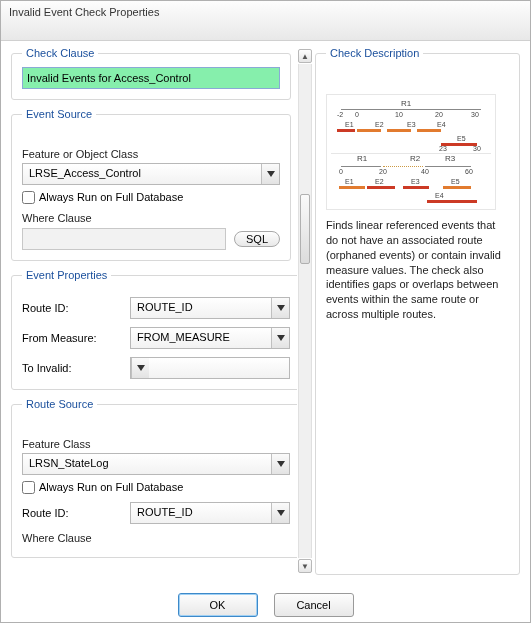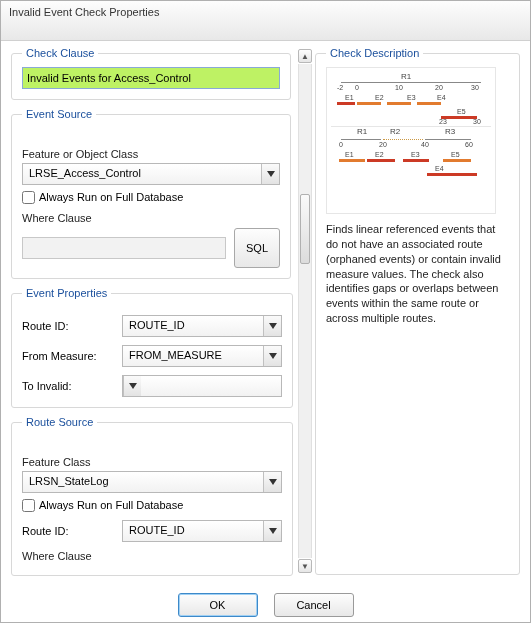--- a/index.html
+++ b/index.html
@@ -76,21 +76,21 @@
   }
   fieldset.group > legend {
     padding: 0 4px;
     color: #1a4f9c;
   }
   .label { color:#222; margin: 20px 0 3px 0; }
   .text-input {
     width: 100%;
     height: 22px;
     border: 1px solid #8aa9d6;
-    background: #bef264;
+    background: #86efac;
     padding: 2px 4px;
     font: inherit;
   }
   .text-input.gray { background:#f2f2f2; border-color:#c8c8c8; }
   .combo {
     display:flex;
     height:22px;
     border:1px solid #b8b8b8;
     background:linear-gradient(#fff,#f2f2f2);
   }
@@ -102,37 +102,38 @@
   }
   .combo .combo-btn{
     width:18px;
     border-left:1px solid #c0c0c0;
     display:flex;align-items:center;justify-content:center;
     background:linear-gradient(#fafafa,#e3e3e3);
   }
   .combo .combo-btn svg{width:8px;height:6px;fill:#333}
   .check-row{display:flex;align-items:flex-start;margin-top:6px;gap:4px}
   .check-row input{margin:0}
-  .row{display:flex;align-items:center;margin-top:8px;gap:0}
+  .row{display:flex;align-items:center;margin-top:8px;gap:8px}
   .row .row-label{width:100px}
   .row .combo{width:160px}
   .sql-btn{
-    width:46px;height:40px;
-    border:1px solid #a8a8a8;border-radius:3px;
+    width:46px;height:16px;
+    border:1px solid #a8a8a8;border-radius:11px;
     background:linear-gradient(#fdfdfd,#e8e8e8);
     font:inherit;
   }
   .where-row{display:flex;align-items:center;gap:8px;margin-top:4px}
   .where-row .text-input{flex:1}
   .desc-img{
-    width:170px;height:147px;
+    width:170px;height:116px;
     background:#fff;
     border:1px solid #e6e6e6;
     margin-bottom:8px;
     padding:4px;
+    margin-top:27px;
   }
   .ruler{height:30px;position:relative;border-bottom:1px solid transparent;margin-bottom:4px}
   .ruler .axis{position:absolute;left:10px;right:10px;top:12px;height:1px;background:#888}
   .ruler .tlabel{position:absolute;top:0;font-size:8px;color:#444}
   .ruler .seg{position:absolute;top:14px;height:3px}
   .ruler .num{position:absolute;top:18px;font-size:7px;color:#444}
   .orange{background:#e27b2f}
   .red{background:#cc3a25}
   .dotted{border-top:1px dotted #c94; background:none;height:0;top:16px}
   .desc-text{color:#222;line-height:1.35}
@@ -288,21 +289,21 @@
           <div class="seg orange" style="left:86px;width:24px;top:30px"></div>
 
           <span class="tlabel" style="left:126px;top:36px;font-size:7px">E5</span>
           <div class="seg red" style="left:110px;width:36px;top:44px"></div>
           <span class="num" style="left:108px;top:46px">23</span>
           <span class="num" style="left:142px;top:46px">30</span>
         </div>
 
         <div class="ruler" style="height:52px;border-top:1px solid #e6e6e6;padding-top:2px">
           <span class="tlabel" style="left:26px">R1</span>
-          <span class="tlabel" style="left:59px">R2</span>
+          <span class="tlabel" style="left:79px">R2</span>
           <span class="tlabel" style="left:114px">R3</span>
           <div class="axis" style="top:12px;left:10px;width:40px;right:auto"></div>
           <div class="seg dotted" style="left:52px;width:40px;top:12px"></div>
           <div class="axis" style="top:12px;left:94px;width:46px;right:auto"></div>
           <span class="num" style="left:8px;top:14px">0</span>
           <span class="num" style="left:48px;top:14px">20</span>
           <span class="num" style="left:90px;top:14px">40</span>
           <span class="num" style="left:134px;top:14px">60</span>
 
           <span class="tlabel" style="left:14px;top:24px;font-size:7px">E1</span>

